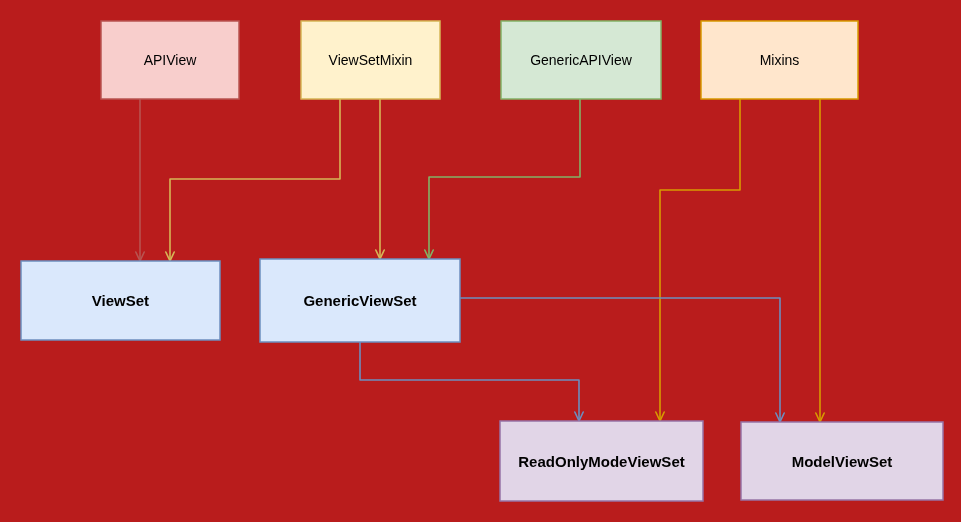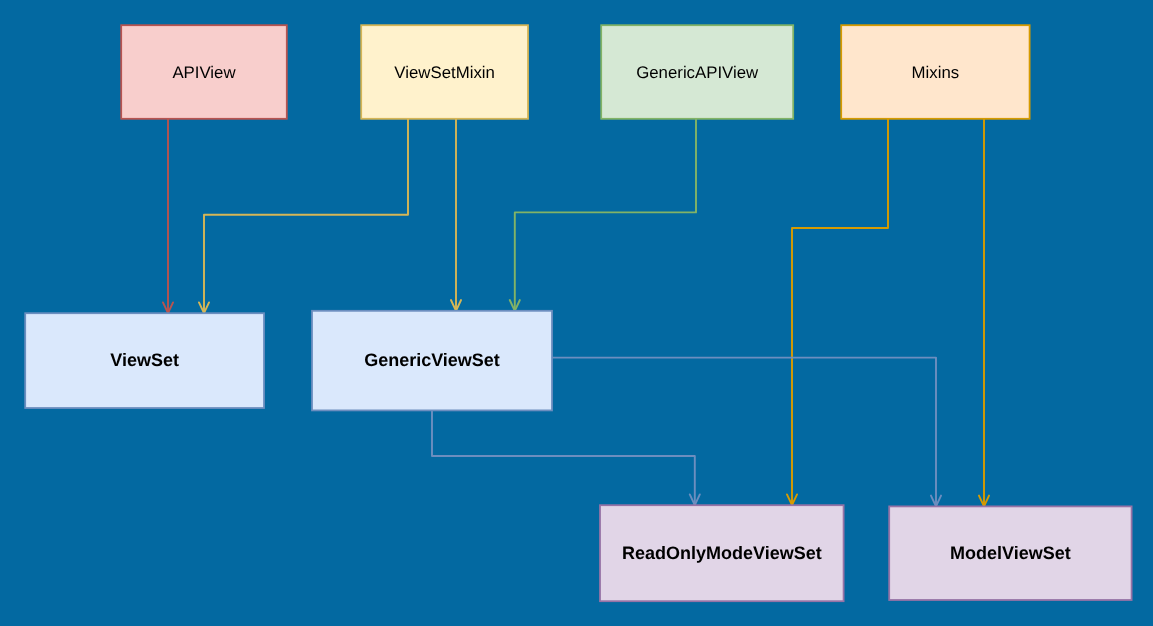--- a/index.html
+++ b/index.html
@@ -5,21 +5,21 @@
   html, body {
     margin: 0;
     padding: 0;
     background: #ffffff;
     font-family: "Liberation Sans", sans-serif;
   }
   .canvas-wrap {
     position: relative;
     width: 961px;
     height: 522px;
-    background: #0369a1;
+    background: #b91c1c;
     overflow: hidden;
   }
   svg {
     display: block;
   }
   .node-rect {
     stroke-width: 1.5;
   }
   .node-label {
     fill: #000000;

